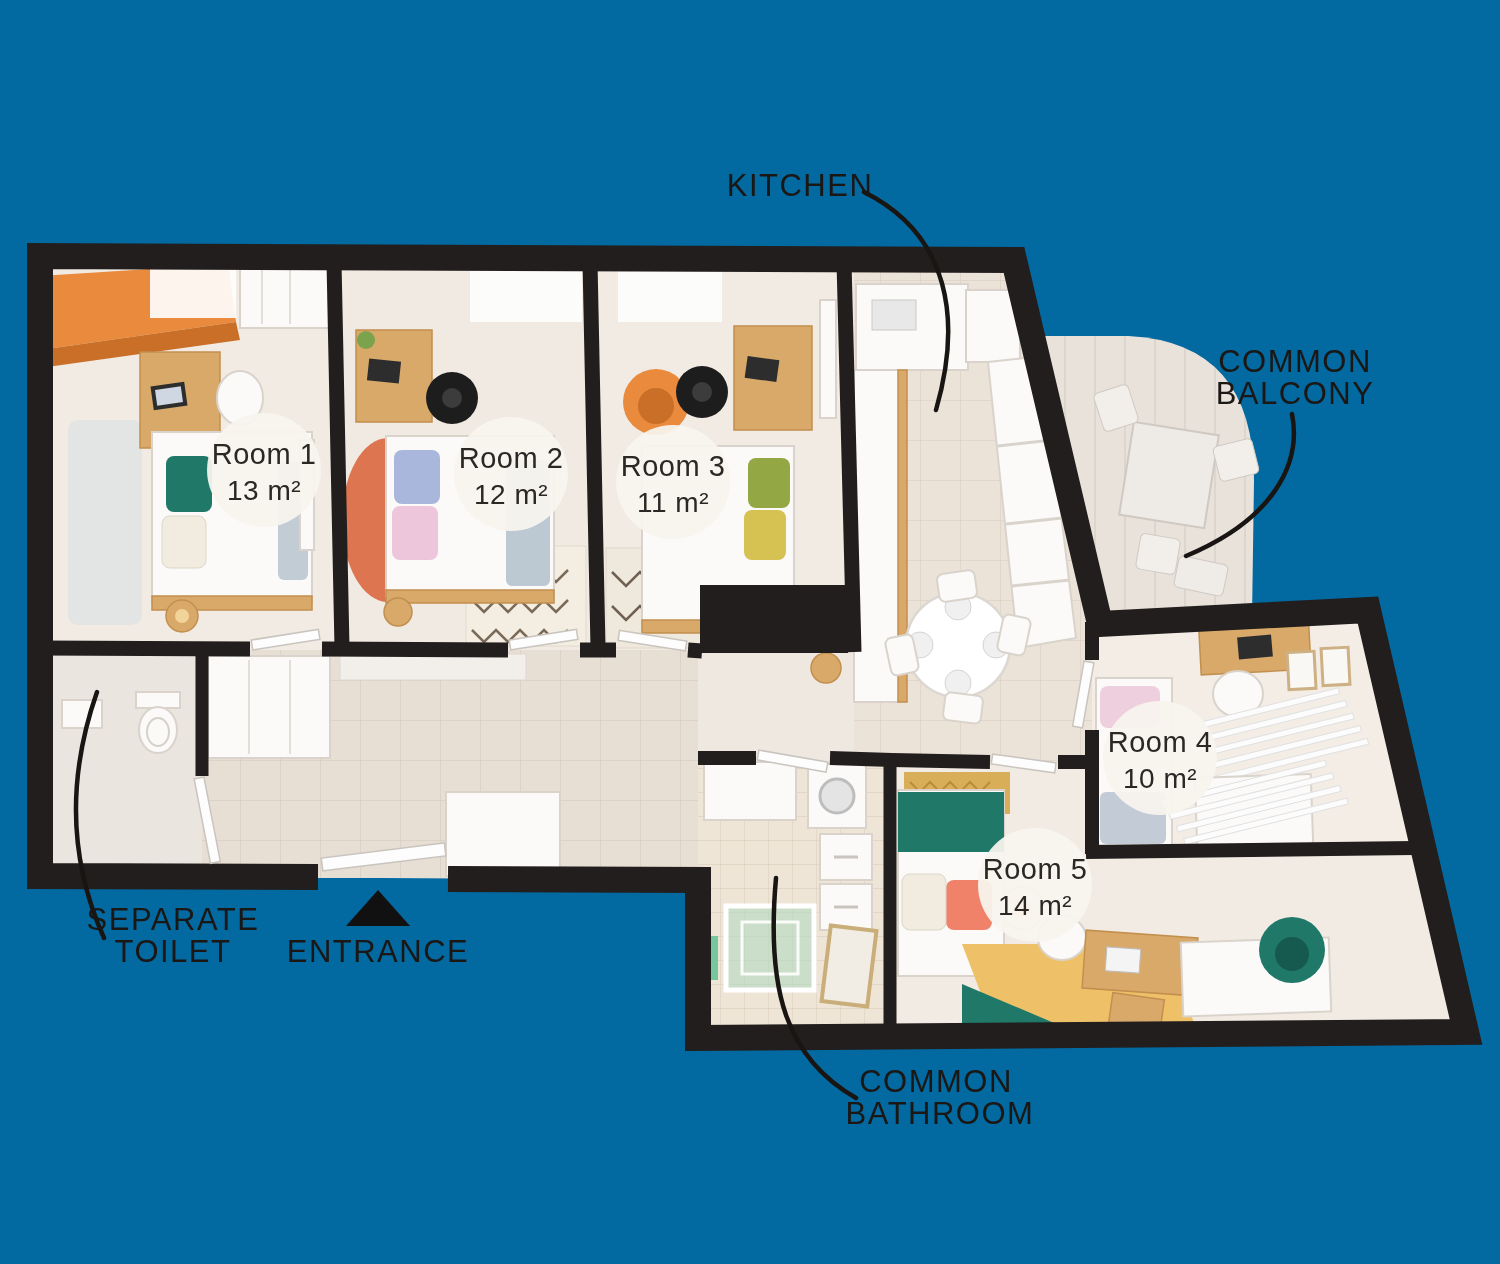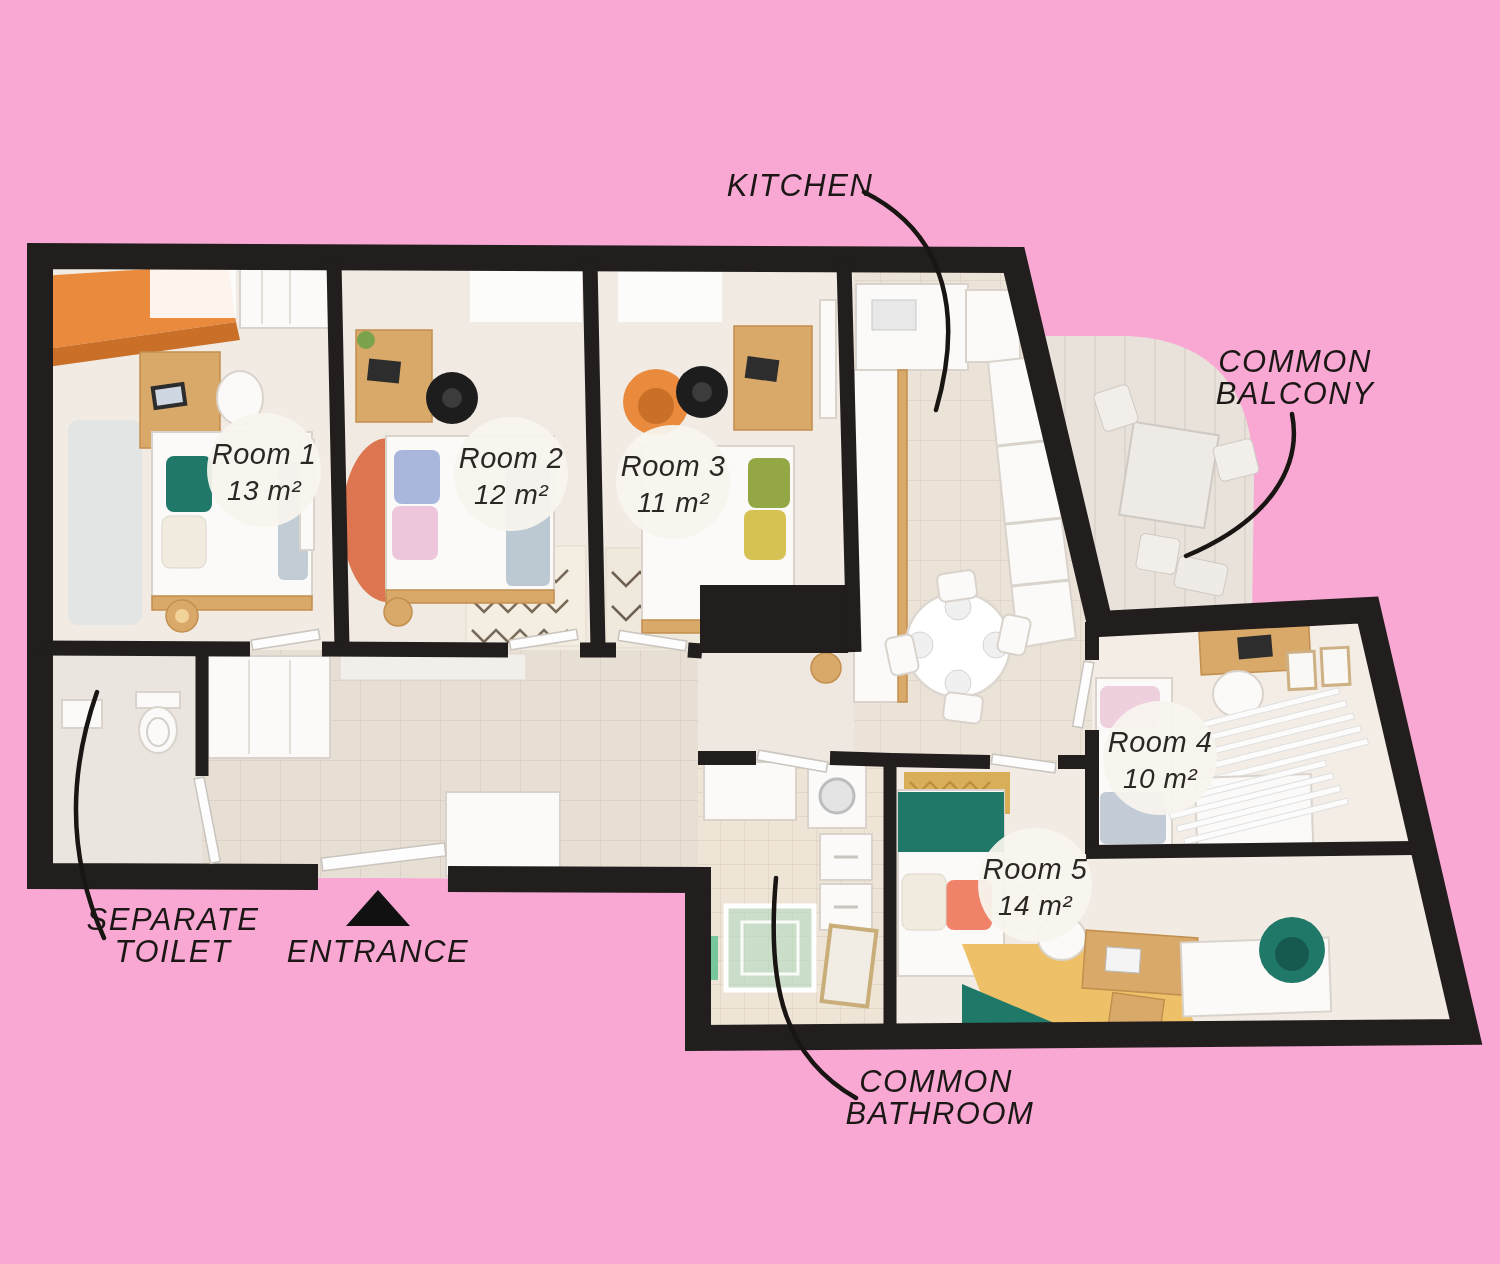--- a/index.html
+++ b/index.html
@@ -1,17 +1,17 @@
 <!DOCTYPE html>
 <html><head>
 <meta charset="utf-8">
 <style>
   html,body{margin:0;padding:0;background:#ffffff;}
-  .stage{position:relative;width:1500px;height:1264px;background:#f9a8d4;overflow:hidden;
-         font-family:"Liberation Sans", sans-serif;font-style:italic;}
+  .stage{position:relative;width:1500px;height:1264px;background:#0369a1;overflow:hidden;
+         font-family:"Liberation Sans", sans-serif;}
   svg{position:absolute;inset:0;}
   text{font-family:"Liberation Sans", sans-serif;}
   .callout{font-size:31px;letter-spacing:1.5px;fill:#1a1715;}
   .room-name{font-size:29px;letter-spacing:.5px;fill:#2b2724;}
   .room-area{font-size:28px;letter-spacing:.5px;fill:#2b2724;}
   .lead{fill:none;stroke:#181512;stroke-width:4.5;stroke-linecap:round;}
   .wfurn{fill:#fbfaf8;stroke:#d9d3cc;stroke-width:2;}
   .wood{fill:#d9a96a;stroke:#c28f4e;stroke-width:1.5;}
 </style>
 </head>

